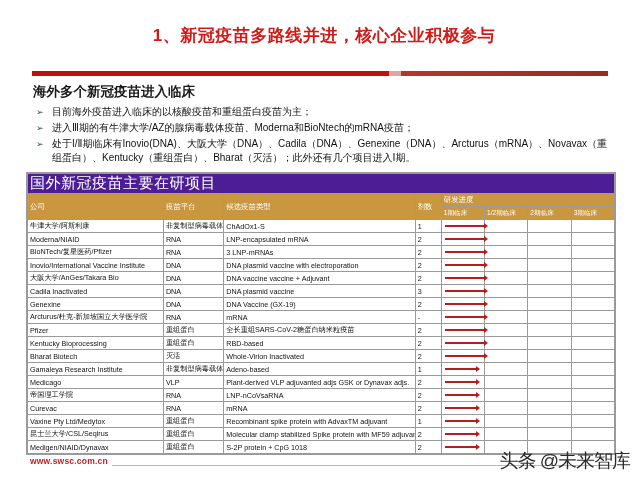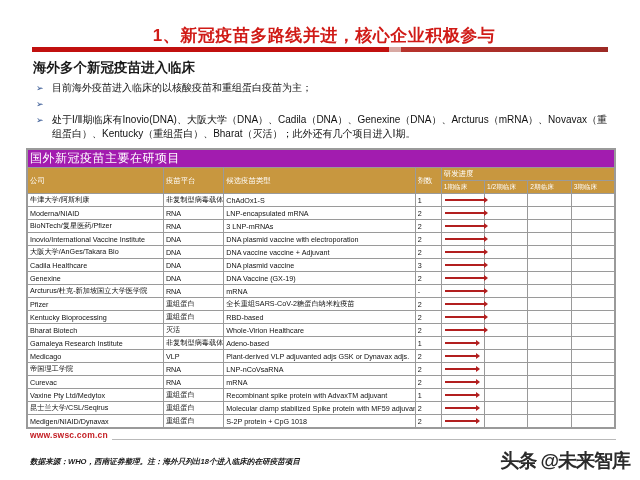--- a/index.html
+++ b/index.html
@@ -16,21 +16,21 @@
   }
 
   
   .slide-title {
     text-align: center;
     color: #d01b17;
     font-weight: bold;
     font-size: 17px;
     letter-spacing: 0.5px;
     padding-top: 24px;
-    padding-bottom: 0;
+    padding-bottom: 24px;
     white-space: nowrap;
     margin-left: 8px;
   }
 
   .title-rule {
     position: relative;
     height: 5px;
     margin: 0 32px 0 32px;
     background: linear-gradient(to right,
                 #c1100f 0%, #c1100f 62%,
@@ -84,24 +84,24 @@
     border: 1px solid #9a9a9a;
     padding: 0 2px;
     height: 12px;
     overflow: hidden;
     white-space: nowrap;
     font-weight: normal;
     text-align: left;
     vertical-align: middle;
   }
   .tbl-title {
-    background: #a21caf;
+    background: #4c1d95;
     color: #ffffff;
     font-weight: bold;
-    font-size: 12px;
+    font-size: 15px;
     text-align: center;
     height: 17px;
     letter-spacing: 0.5px;
     border: 1px solid #9a9a9a;
   }
   .hdr {
     background: #c8973f;
     color: #ffffff;
     font-weight: bold;
     text-align: center;
@@ -176,41 +176,42 @@
     font-size: 7.6px;
     font-style: italic;
     font-weight: bold;
     color: #1a1a1a;
   }
   .watermark {
     position: absolute;
     right: 10px;
     bottom: 6px;
     font-size: 19px;
-    font-weight: bold;
+    font-weight: normal;
     color: #2b2b2b;
     letter-spacing: -1px;
     white-space: nowrap;
   }
 </style>
 </head>
 <body>
 
 <div class="slide-title">1、新冠疫苗多路线并进，核心企业积极参与</div>
 <div class="title-rule"></div>
 
 <div class="section-heading">海外多个新冠疫苗进入临床</div>
 
 <div class="bullets">
   <div class="bullet-row">
     <span class="bullet-mark">➢</span>
     <span class="bullet-text">目前海外疫苗进入临床的以核酸疫苗和重组蛋白疫苗为主；</span>
   </div>
   <div class="bullet-row">
     <span class="bullet-mark">➢</span>
+    <span class="bullet-text">进入Ⅲ期的有牛津大学/AZ的腺病毒载体疫苗、Moderna和BioNtech的mRNA疫苗；</span>
   </div>
   <div class="bullet-row">
     <span class="bullet-mark">➢</span>
     <span class="bullet-text">处于I/Ⅱ期临床有Inovio(DNA)、大阪大学（DNA）、Cadila（DNA）、Genexine（DNA）、Arcturus（mRNA）、Novavax（重组蛋白）、Kentucky（重组蛋白）、Bharat（灭活）；此外还有几个项目进入Ⅰ期。</span>
   </div>
 </div>
 
 <div class="table-wrap">
   <table class="vtable">
     <colgroup>
@@ -306,21 +307,21 @@
           <td class="prog" style="overflow: visible;">
             <div class="arrow-track">
               <div class="arrow-bar" style="width: 74px; margin-left: 3px;"></div>
             </div>
           </td>
           <td class="prog"></td>
           <td class="prog"></td>
           <td class="prog"></td>
         </tr>
         <tr>
-          <td>Cadila Healthcare</td>
+          <td>Cadila Inactivated</td>
           <td>DNA</td>
           <td>DNA plasmid vaccine</td>
           <td class="num">3</td>
           <td class="prog" style="overflow: visible;">
             <div class="arrow-track">
               <div class="arrow-bar" style="width: 74px; margin-left: 3px;"></div>
             </div>
           </td>
           <td class="prog"></td>
           <td class="prog"></td>
@@ -378,21 +379,21 @@
               <div class="arrow-bar" style="width: 74px; margin-left: 3px;"></div>
             </div>
           </td>
           <td class="prog"></td>
           <td class="prog"></td>
           <td class="prog"></td>
         </tr>
         <tr>
           <td>Bharat Biotech</td>
           <td>灭活</td>
-          <td>Whole-Virion Healthcare</td>
+          <td>Whole-Virion Inactivated</td>
           <td class="num">2</td>
           <td class="prog" style="overflow: visible;">
             <div class="arrow-track">
               <div class="arrow-bar" style="width: 74px; margin-left: 3px;"></div>
             </div>
           </td>
           <td class="prog"></td>
           <td class="prog"></td>
           <td class="prog"></td>
         </tr>

